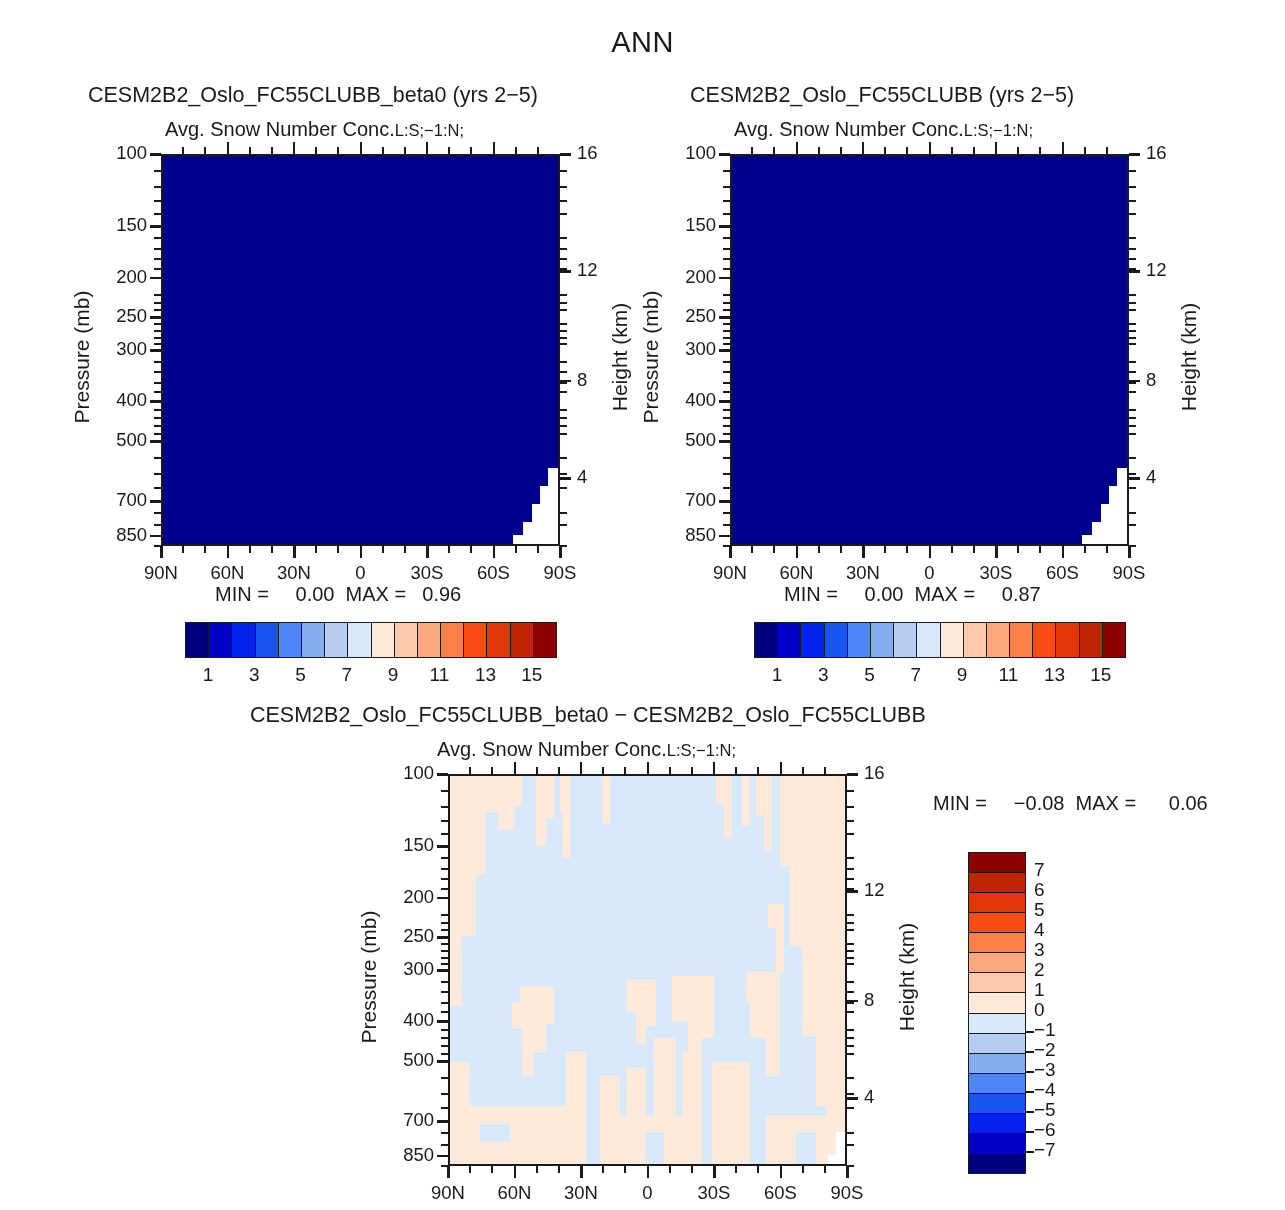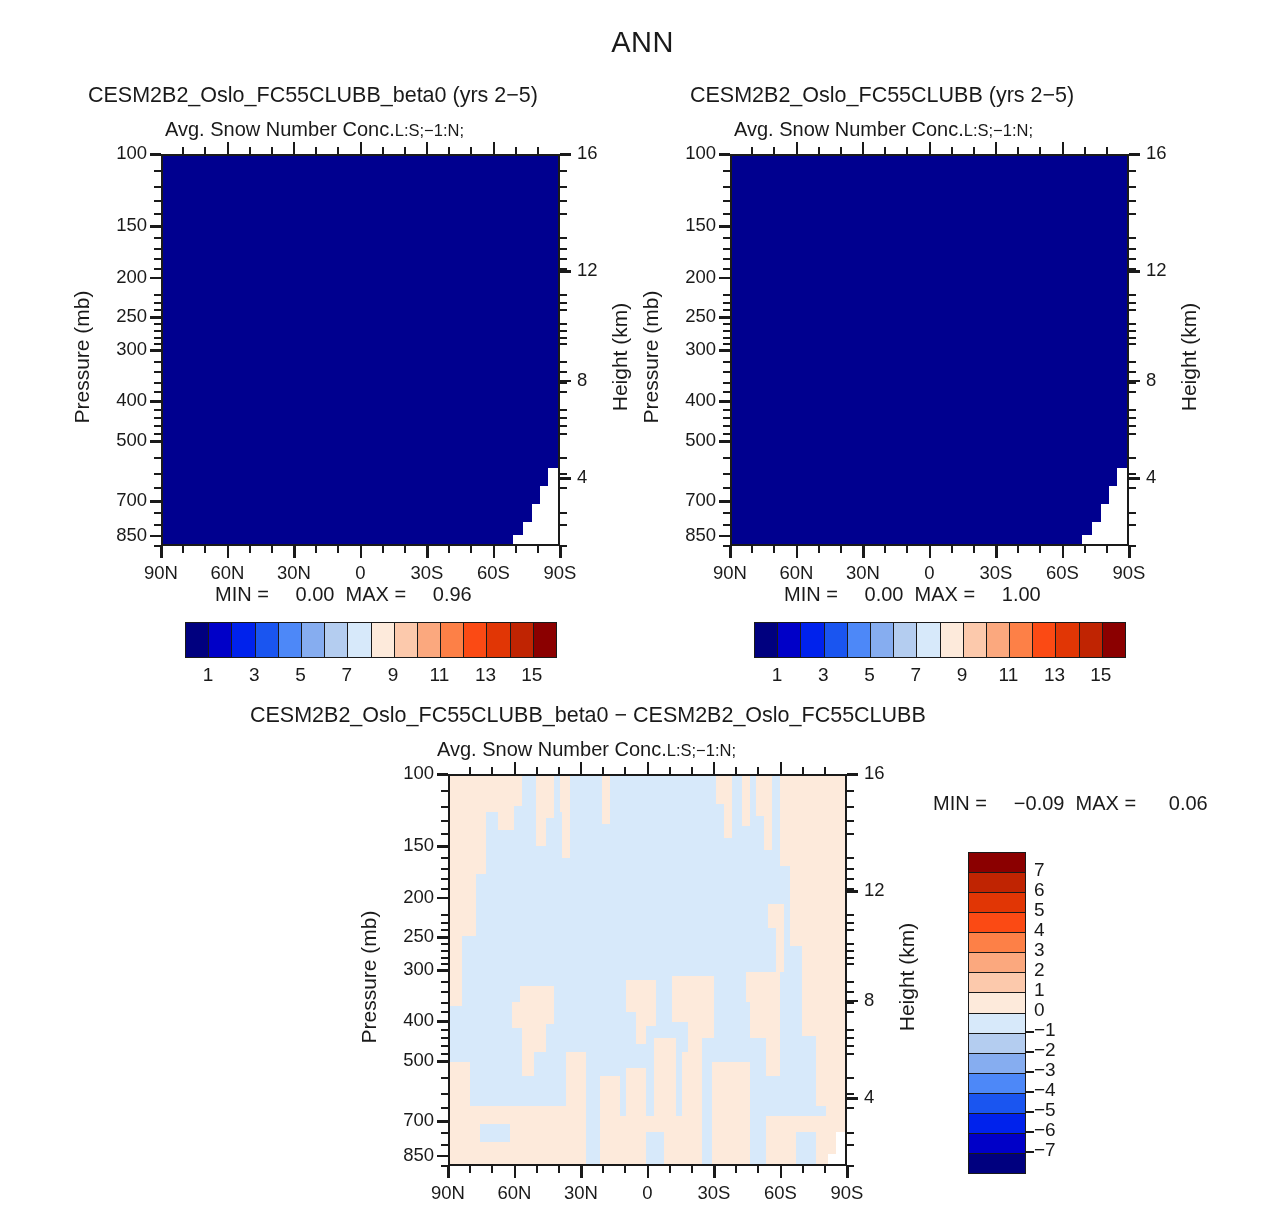--- a/index.html
+++ b/index.html
@@ -70,21 +70,21 @@
     <div class="wedge" style="right:35px;width:10px;height:9px;"></div>
   </div>
 
   <div class="axname rot-l" style="left:-13px;top:345px;width:190px;text-align:center;">Pressure (mb)</div>
   <div class="axname rot-r" style="left:525px;top:345px;width:190px;text-align:center;">Height (km)</div>
 
   <div class="minmax" style="left:215px;top:583px;">
     <span>MIN =</span>
     <span style="display:inline-block;width:60px;text-align:right;">0.00</span>
     &nbsp;<span>MAX =</span>
-    <span style="display:inline-block;width:60px;text-align:right;">0.96</span>
+    <span style="display:inline-block;width:60px;text-align:center;">0.96</span>
   </div>
 </div>
 
 <div class="abs">
   <div class="abs panel-title" style="left:690px;top:83px;">CESM2B2_Oslo_FC55CLUBB (yrs 2−5)</div>
   <div class="abs panel-sub" style="left:734px;top:118px;">
     <span>Avg. Snow Number Conc.</span><span class="annot">L:S;−1:N;</span>
   </div>
 
   <div class="plotbox" id="box2" style="left:730px;top:154px;width:399px;height:392px;">
@@ -96,21 +96,21 @@
     <div class="wedge" style="right:35px;width:10px;height:9px;"></div>
   </div>
 
   <div class="axname rot-l" style="left:556px;top:345px;width:190px;text-align:center;">Pressure (mb)</div>
   <div class="axname rot-r" style="left:1094px;top:345px;width:190px;text-align:center;">Height (km)</div>
 
   <div class="minmax" style="left:784px;top:583px;">
     <span>MIN =</span>
     <span style="display:inline-block;width:60px;text-align:right;">0.00</span>
     &nbsp;<span>MAX =</span>
-    <span style="display:inline-block;width:60px;text-align:right;">1.00</span>
+    <span style="display:inline-block;width:60px;text-align:right;">0.87</span>
   </div>
 </div>
 
 <div class="abs">
   <div class="abs panel-title" style="left:250px;top:703px;">CESM2B2_Oslo_FC55CLUBB_beta0 − CESM2B2_Oslo_FC55CLUBB</div>
   <div class="abs panel-sub" style="left:437px;top:738px;">
     <span>Avg. Snow Number Conc.</span><span class="annot">L:S;−1:N;</span>
   </div>
 
   <div class="plotbox" id="box3" style="left:448px;top:774px;width:399px;height:392px;">
@@ -161,21 +161,21 @@
       <rect x="386" y="356" width="13" height="36" fill="#ffffff"></rect>
       <rect x="378" y="378" width="10" height="14" fill="#ffffff"></rect>
     </svg>
   </div>
 
   <div class="axname rot-l" style="left:274px;top:965px;width:190px;text-align:center;">Pressure (mb)</div>
   <div class="axname rot-r" style="left:812px;top:965px;width:190px;text-align:center;">Height (km)</div>
 
   <div class="minmax" style="left:933px;top:792px;">
     <span>MIN =</span>
-    <span style="display:inline-block;width:72px;text-align:right;">−0.09</span>
+    <span style="display:inline-block;width:72px;text-align:right;">−0.08</span>
     &nbsp;<span>MAX =</span>
     <span style="display:inline-block;width:66px;text-align:right;">0.06</span>
   </div>
 </div>
 
 <div class="hcbar" id="cbar1" style="left:185px;top:622px;width:370px;height:34px;">
     <div class="cell" style="background: rgb(0, 0, 127);"></div>
     <div class="cell" style="background: rgb(0, 0, 200);"></div>
     <div class="cell" style="background: rgb(0, 34, 236);"></div>
     <div class="cell" style="background: rgb(26, 85, 240);"></div>

